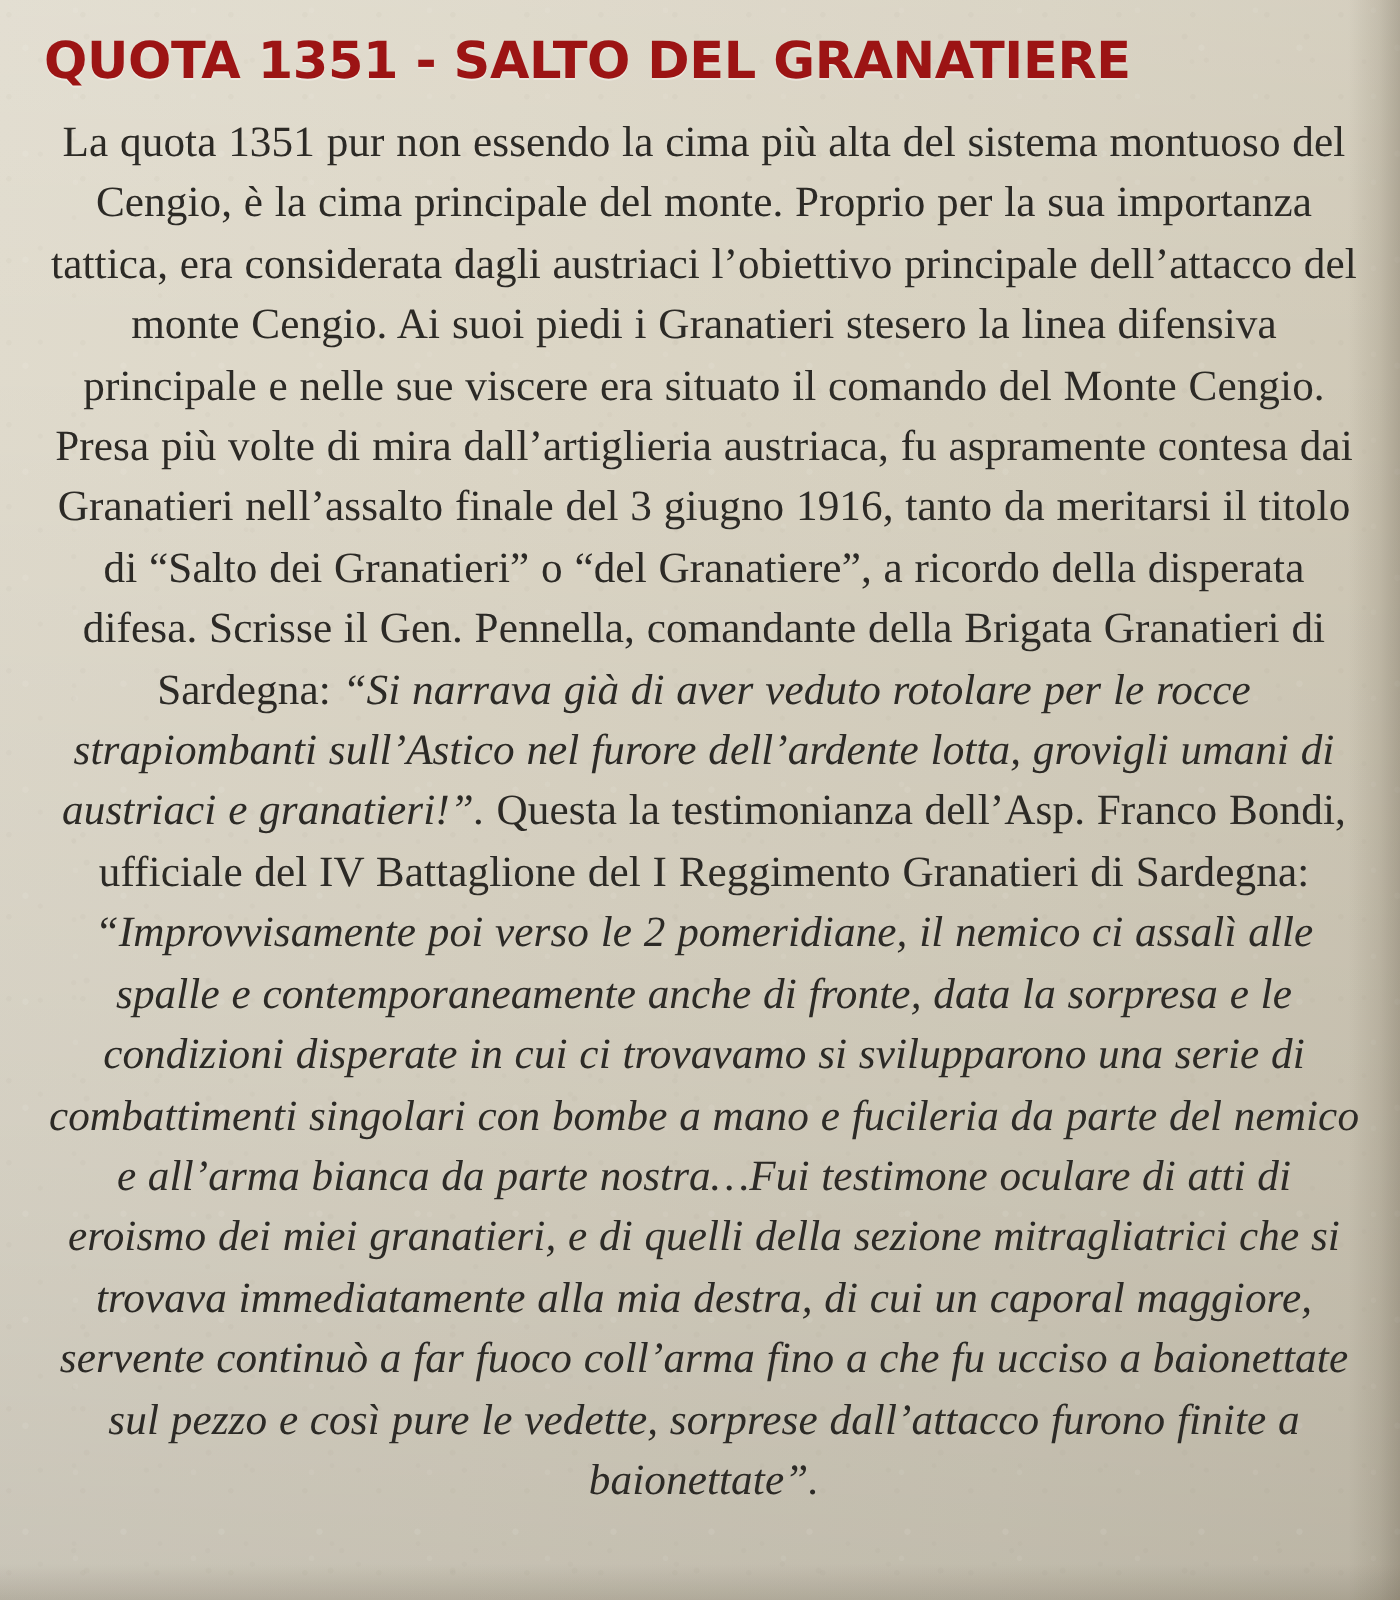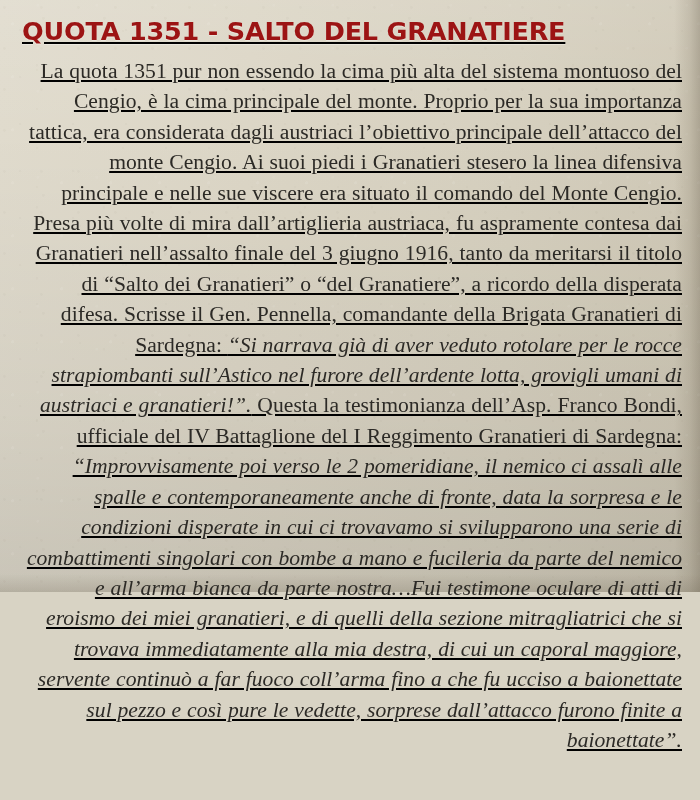--- a/index.html
+++ b/index.html
@@ -10,27 +10,26 @@
     width: 700px;
     height: 800px;
     overflow: hidden;
     background: #d8d3c4;
     font-family: "Liberation Serif", serif;
   }
   
   #panel {
     position: relative;
     width: 700px;
-    height: 592px;
+    height: 800px;
     box-sizing: border-box;
     background:
       linear-gradient(180deg, rgba(255,255,255,0.10) 0%, rgba(0,0,0,0.00) 22%, rgba(0,0,0,0.05) 70%, rgba(0,0,0,0.10) 100%),
       linear-gradient(92deg, #e0dbcd 0%, #dcd6c6 35%, #d6d0bf 72%, #cfc8b6 100%);
     padding: 16px 18px 10px 22px;
-    text-decoration: underline;
   }
   
   #grain {
     position: absolute;
     inset: 0;
     pointer-events: none;
     opacity: 0.35;
     background-image:
       radial-gradient(circle at 12% 18%, rgba(120,110,90,0.10) 0 1.2px, transparent 1.6px),
       radial-gradient(circle at 38% 64%, rgba(120,110,90,0.09) 0 1.1px, transparent 1.5px),
@@ -69,21 +68,21 @@
     position: relative;
     z-index: 2;
   }
 
   #body-text {
     position: relative;
     z-index: 2;
     font-size: 21.6px;
     line-height: 30.4px;
     color: #2c2a26;
-    text-align: right;
+    text-align: center;
     letter-spacing: 0.05px;
     word-spacing: 0.4px;
   }
   #body-text p {
     margin: 0;
   }
   .it {
     font-style: italic;
   }
 </style>

